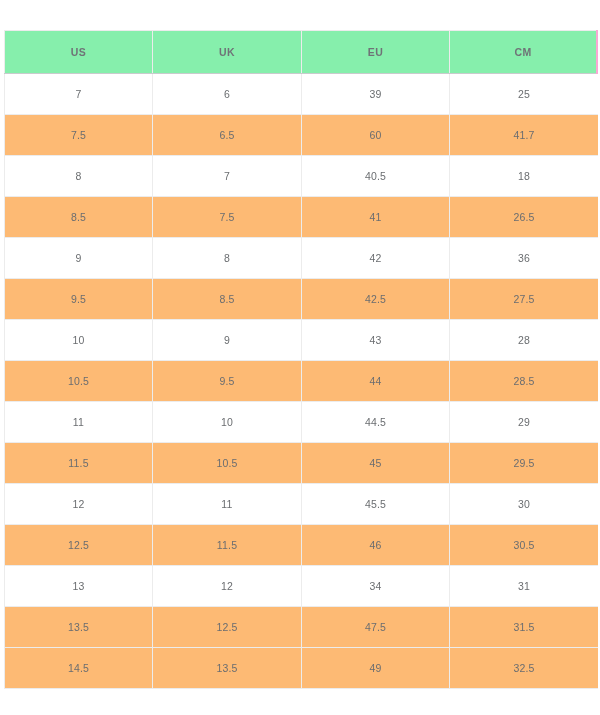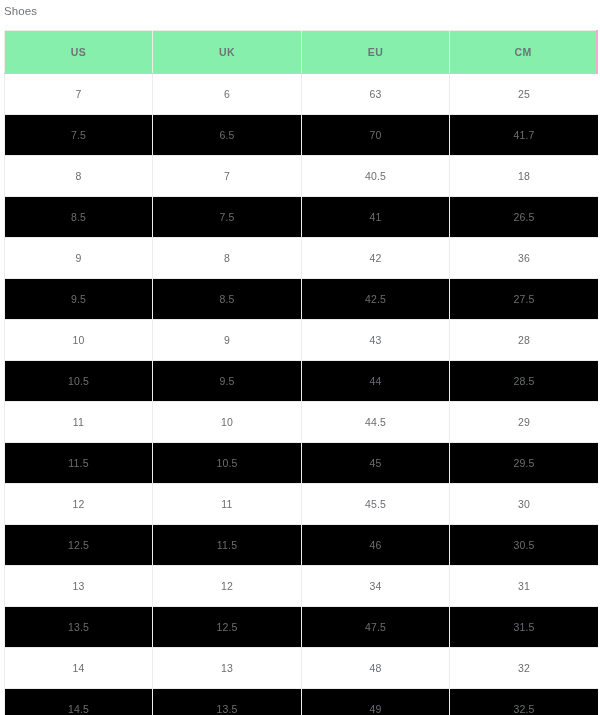--- a/index.html
+++ b/index.html
@@ -82,30 +82,29 @@
     padding: 0;
   }
   table.size-table td:last-child {
     border-right: 1px solid #ececec;
   }
 
   table.size-table tbody tr.row-even td {
     background: #ffffff;
   }
   table.size-table tbody tr.row-odd td {
-    background: #000000;
+    background: #fdba74;
     text-align: center;
   }
 </style>
 </head>
 <body>
 
 <div class="page">
 
-  <div class="page-title">Shoes</div>
 
   <div class="table-wrap">
     <table class="size-table">
       <colgroup>
         <col class="c-us">
         <col class="c-uk">
         <col class="c-eu">
         <col class="c-cm">
       </colgroup>
       <thead>
@@ -113,27 +112,27 @@
             <th>US</th>
             <th>UK</th>
             <th>EU</th>
             <th>CM</th>
           </tr>
       </thead>
       <tbody>
           <tr class="row-even">
             <td>7</td>
             <td>6</td>
-            <td>63</td>
+            <td>39</td>
             <td>25</td>
           </tr>
           <tr class="row-odd">
             <td>7.5</td>
             <td>6.5</td>
-            <td>70</td>
+            <td>60</td>
             <td>41.7</td>
           </tr>
           <tr class="row-even">
             <td>8</td>
             <td>7</td>
             <td>40.5</td>
             <td>18</td>
           </tr>
           <tr class="row-odd">
             <td>8.5</td>
@@ -194,26 +193,20 @@
             <td>12</td>
             <td>34</td>
             <td>31</td>
           </tr>
           <tr class="row-odd">
             <td>13.5</td>
             <td>12.5</td>
             <td>47.5</td>
             <td>31.5</td>
           </tr>
-          <tr class="row-even">
-            <td>14</td>
-            <td>13</td>
-            <td>48</td>
-            <td>32</td>
-          </tr>
           <tr class="row-odd">
             <td>14.5</td>
             <td>13.5</td>
             <td>49</td>
             <td>32.5</td>
           </tr>
         </tbody>
     </table>
   </div>
 

